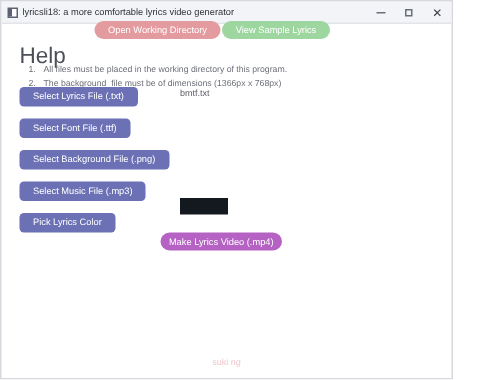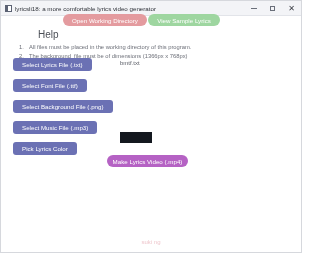--- a/index.html
+++ b/index.html
@@ -121,24 +121,23 @@
     height: 12px;
     background: #9ed6a0;
     font-size: 6.2px;
   }
 
   
   #help-heading {
     position: absolute;
     left: 12px;
     top: 28px;
-    font-size: 10px;
+    font-size: 15px;
     color: #4c4f57;
     font-weight: 400;
-    margin-left: 25px;
   }
   #help-list {
     position: absolute;
     left: 18px;
     top: 42px;
     width: 270px;
     margin: 0;
     padding: 0;
     list-style: none;
   }

